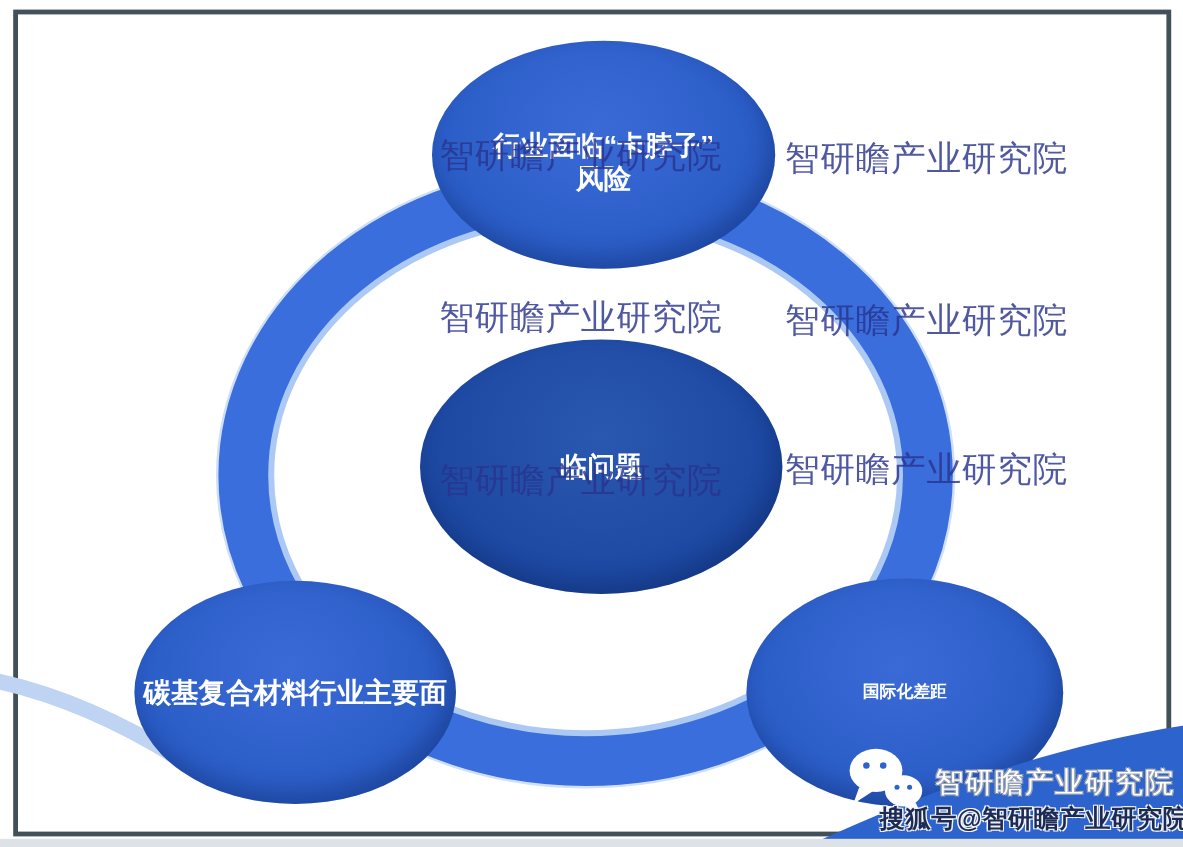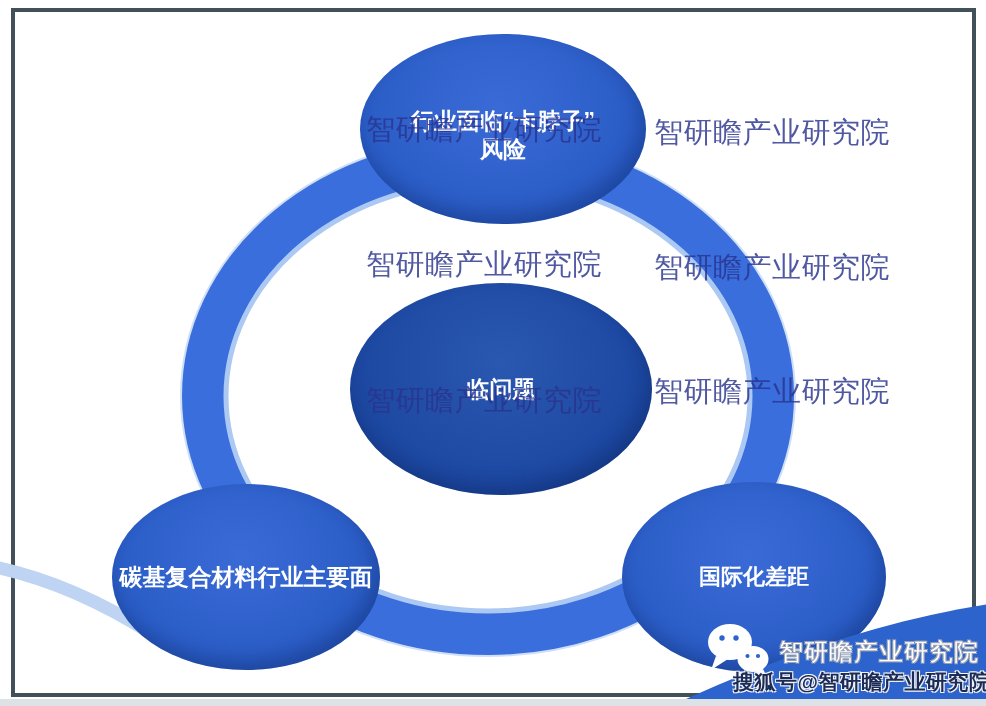--- a/index.html
+++ b/index.html
@@ -37,21 +37,21 @@
     font-size:23px;z-index:4;
   }
   .node-bl{
     left:112px;top:484px;width:268px;height:186px;
     background:radial-gradient(ellipse at 48% 38%, #3a6ad6 0%, #2d5fc9 55%, #2254bb 100%);
     font-size:23px;
   }
   .node-br{
     left:622px;top:482px;width:264px;height:190px;
     background:radial-gradient(ellipse at 48% 38%, #3a6ad6 0%, #2d5fc9 55%, #2254bb 100%);
-    font-size:22px;
+    font-size:14px;
   }
   
   .wm{
     position:absolute;z-index:5;font-size:29px;letter-spacing:0.5px;
     color:rgba(42,51,142,0.82);white-space:nowrap;font-weight:400;
   }
   .wm1{left:366px;top:110px;}
   .wm2{left:654px;top:113px;}
   .wm3{left:366px;top:245px;}
   .wm4{left:654px;top:248px;}

